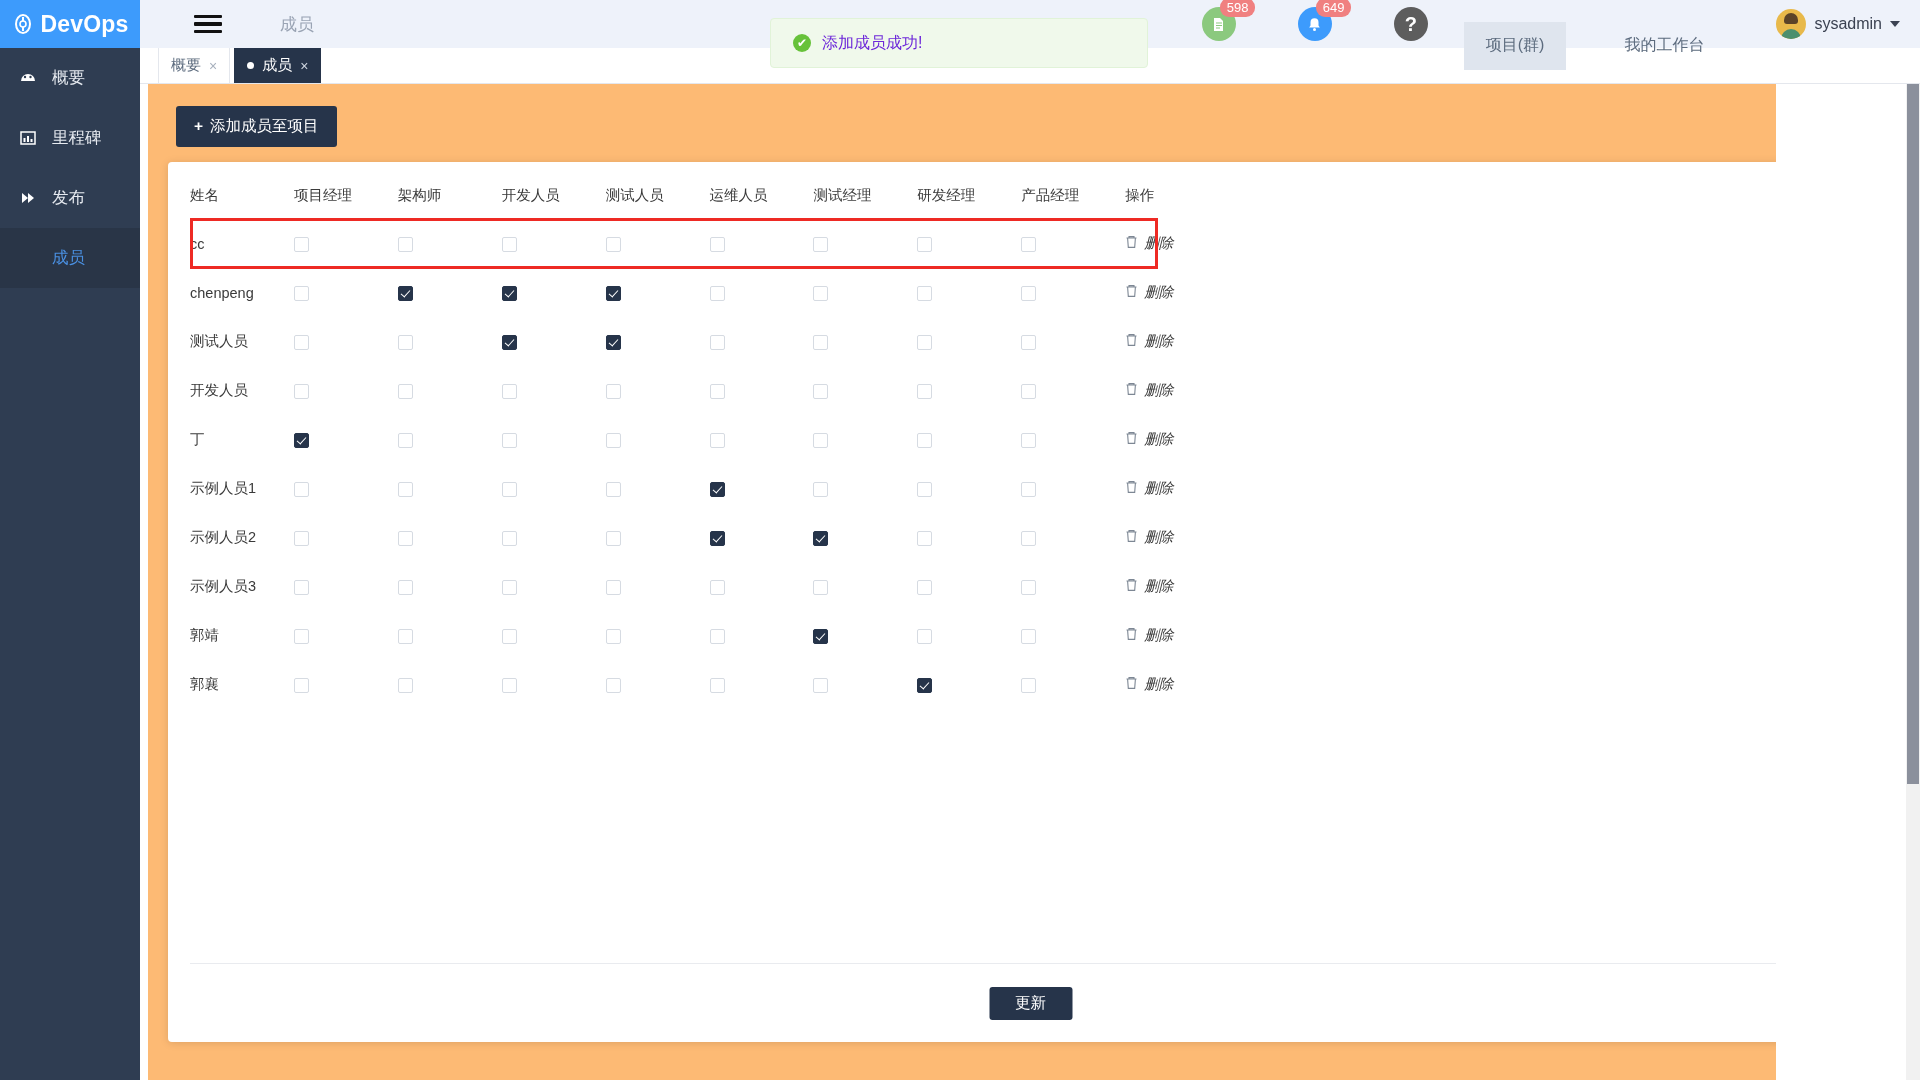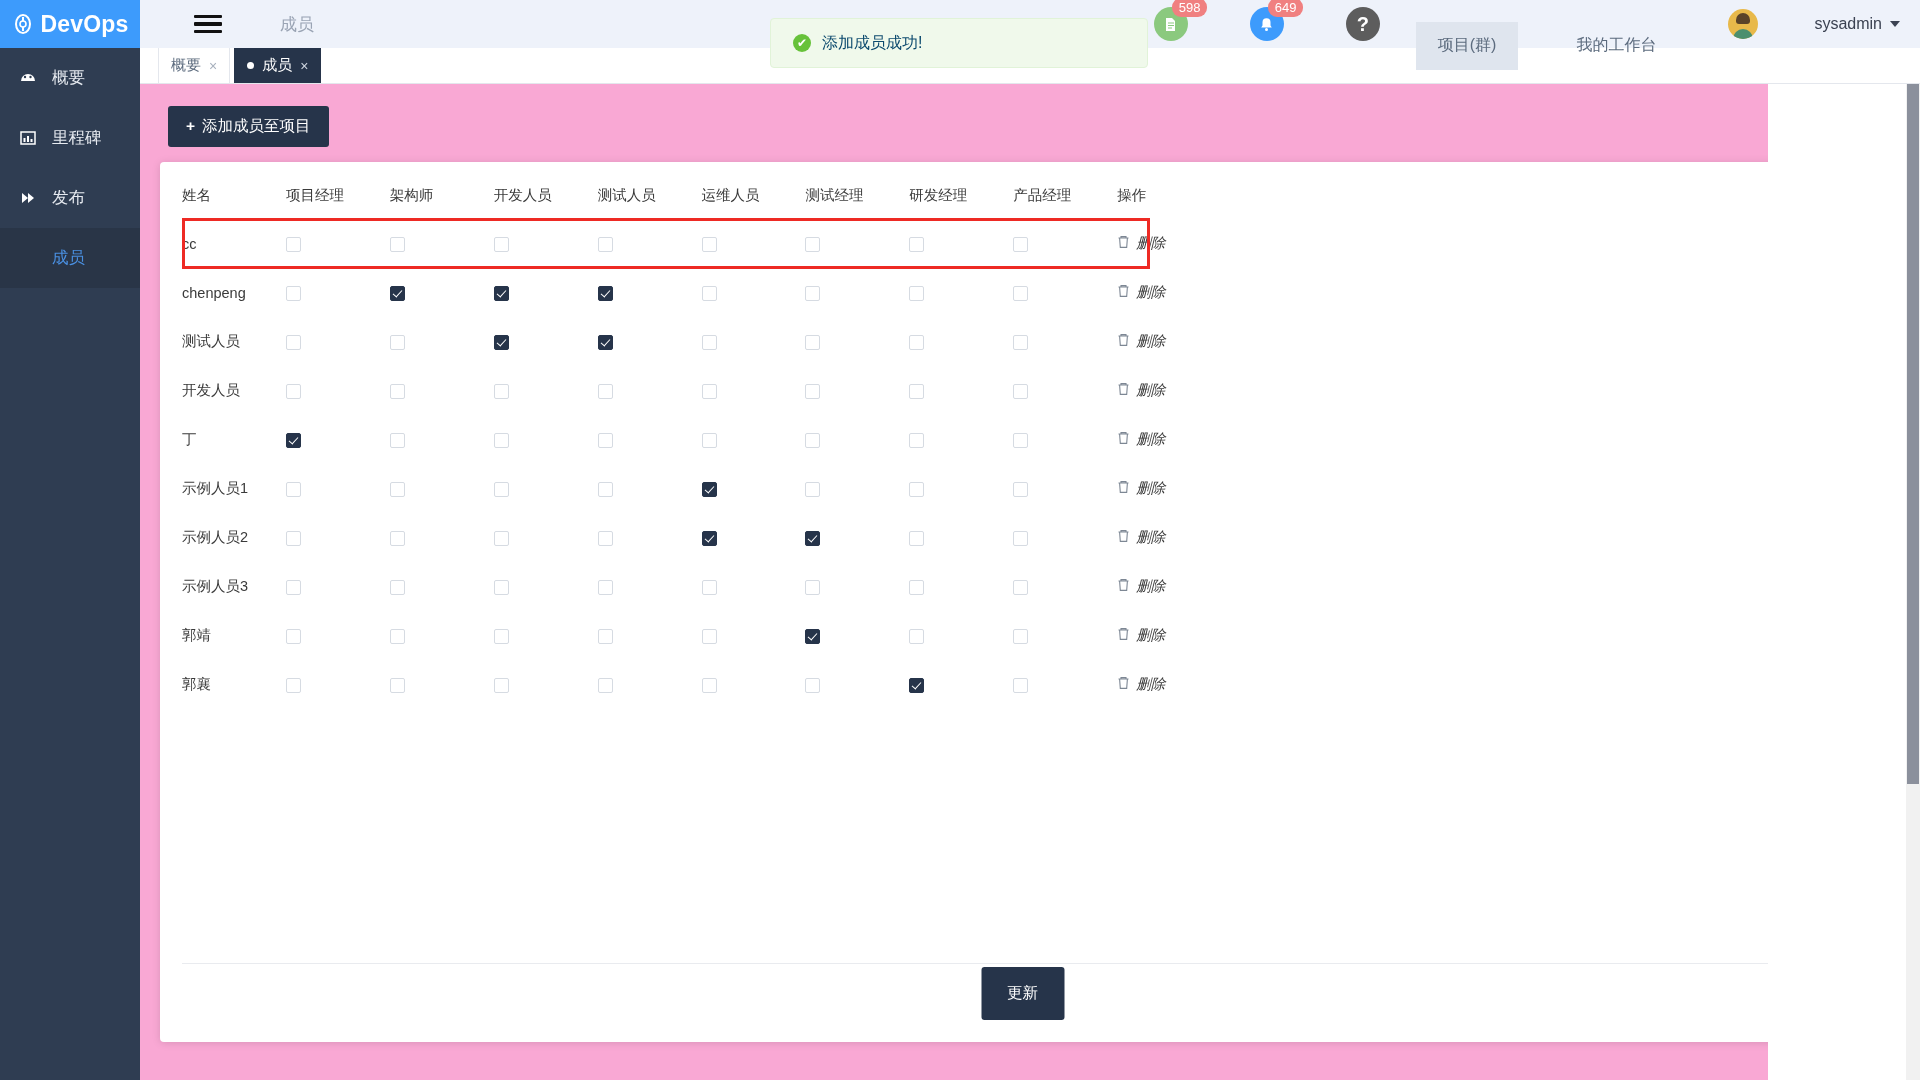--- a/index.html
+++ b/index.html
@@ -69,38 +69,38 @@
     background: #e8b94a; position: relative; overflow: hidden;
   }
   #avatar::before {
     content: ""; position: absolute; left: 8px; top: 4px;
     width: 14px; height: 11px; border-radius: 7px 7px 3px 3px; background: #5a4328;
   }
   #avatar::after {
     content: ""; position: absolute; left: 5px; bottom: 0;
     width: 20px; height: 10px; border-radius: 10px 10px 0 0; background: #4b8f6e;
   }
-  #user-name { font-size: 16px; color: #3b4252; margin-left: 48px; }
+  #user-name { font-size: 16px; color: #3b4252; }
   .caret-down {
     width: 0; height: 0; border-left: 5px solid transparent;
     border-right: 5px solid transparent; border-top: 6px solid #3b4252;
   }
 
   
   #toast {
     position: absolute; left: 770px; top: 18px; width: 378px; height: 50px;
     background: #f0f9eb; border: 1px solid #e1f3d8; border-radius: 4px;
     display: flex; align-items: center; padding-left: 22px; gap: 11px;
     z-index: 60;
   }
   #toast .tick {
     width: 18px; height: 18px; border-radius: 50%; background: #67c23a;
     color: #fff; font-size: 12px; display: flex; align-items: center; justify-content: center;
   }
-  #toast .msg { color: #0c4a6e; font-size: 16px; }
+  #toast .msg { color: #6d28d9; font-size: 16px; }
   #ghost-title {
     position: absolute; left: 880px; top: -3px; width: 420px;
     color: #2c3348; font-size: 16px; font-weight: bold; z-index: 30;
     white-space: nowrap; overflow: hidden;
   }
 
   
   #sidebar {
     position: absolute; left: 0; top: 48px; width: 140px; height: 1032px;
     background: #2f3d52;
@@ -136,22 +136,22 @@
     background: #fff; color: #5c6b7e;
   }
   .page-tab + .page-tab { margin-left: 4px; }
   .page-tab.active { background: #26344a; color: #ffffff; border-color: #26344a; }
   .page-tab .dot { width: 7px; height: 7px; border-radius: 50%; background: #ffffff; }
   .page-tab .x { font-size: 14px; color: #a7b0bd; }
   .page-tab.active .x { color: #cfd6e0; }
 
   
   #main {
-    position: absolute; left: 140px; top: 84px; width: 1628px; height: 996px;
-    background: #f9a8d4; overflow: hidden;
+    position: absolute; left: 148px; top: 84px; width: 1628px; height: 996px;
+    background: #fdba74; overflow: hidden;
   }
   #add-btn {
     position: absolute; left: 28px; top: 22px;
     background: #26344a; color: #fff; border: none;
     font-size: 15.5px; padding: 10px 18px; border-radius: 3px; cursor: pointer;
     font-family: inherit;
   }
   #add-btn .plus { margin-right: 7px; font-weight: bold; }
 
   #card {
@@ -200,21 +200,21 @@
     width: 968px; height: 38px;
     border: 3px solid #ee2a24; pointer-events: none;
   }
   #card-divider {
     position: absolute; left: 22px; bottom: 78px; width: 1680px;
     height: 1px; background: #e9ebef;
   }
   #update-btn {
     position: absolute; left: 50%; transform: translateX(-50%); bottom: 22px;
     background: #26344a; color: #fff; border: none;
-    font-size: 15.5px; padding: 16px 26px; border-radius: 3px; cursor: pointer;
+    font-size: 15.5px; padding: 6px 26px; border-radius: 3px; cursor: pointer;
     font-family: inherit;
   }
 
   
   #vscroll {
     position: absolute; right: 0; top: 84px; width: 14px; height: 996px;
     background: #f1f1f1;
   }
   #vscroll .thumb {
     position: absolute; left: 1px; top: 0; width: 12px; height: 700px;

